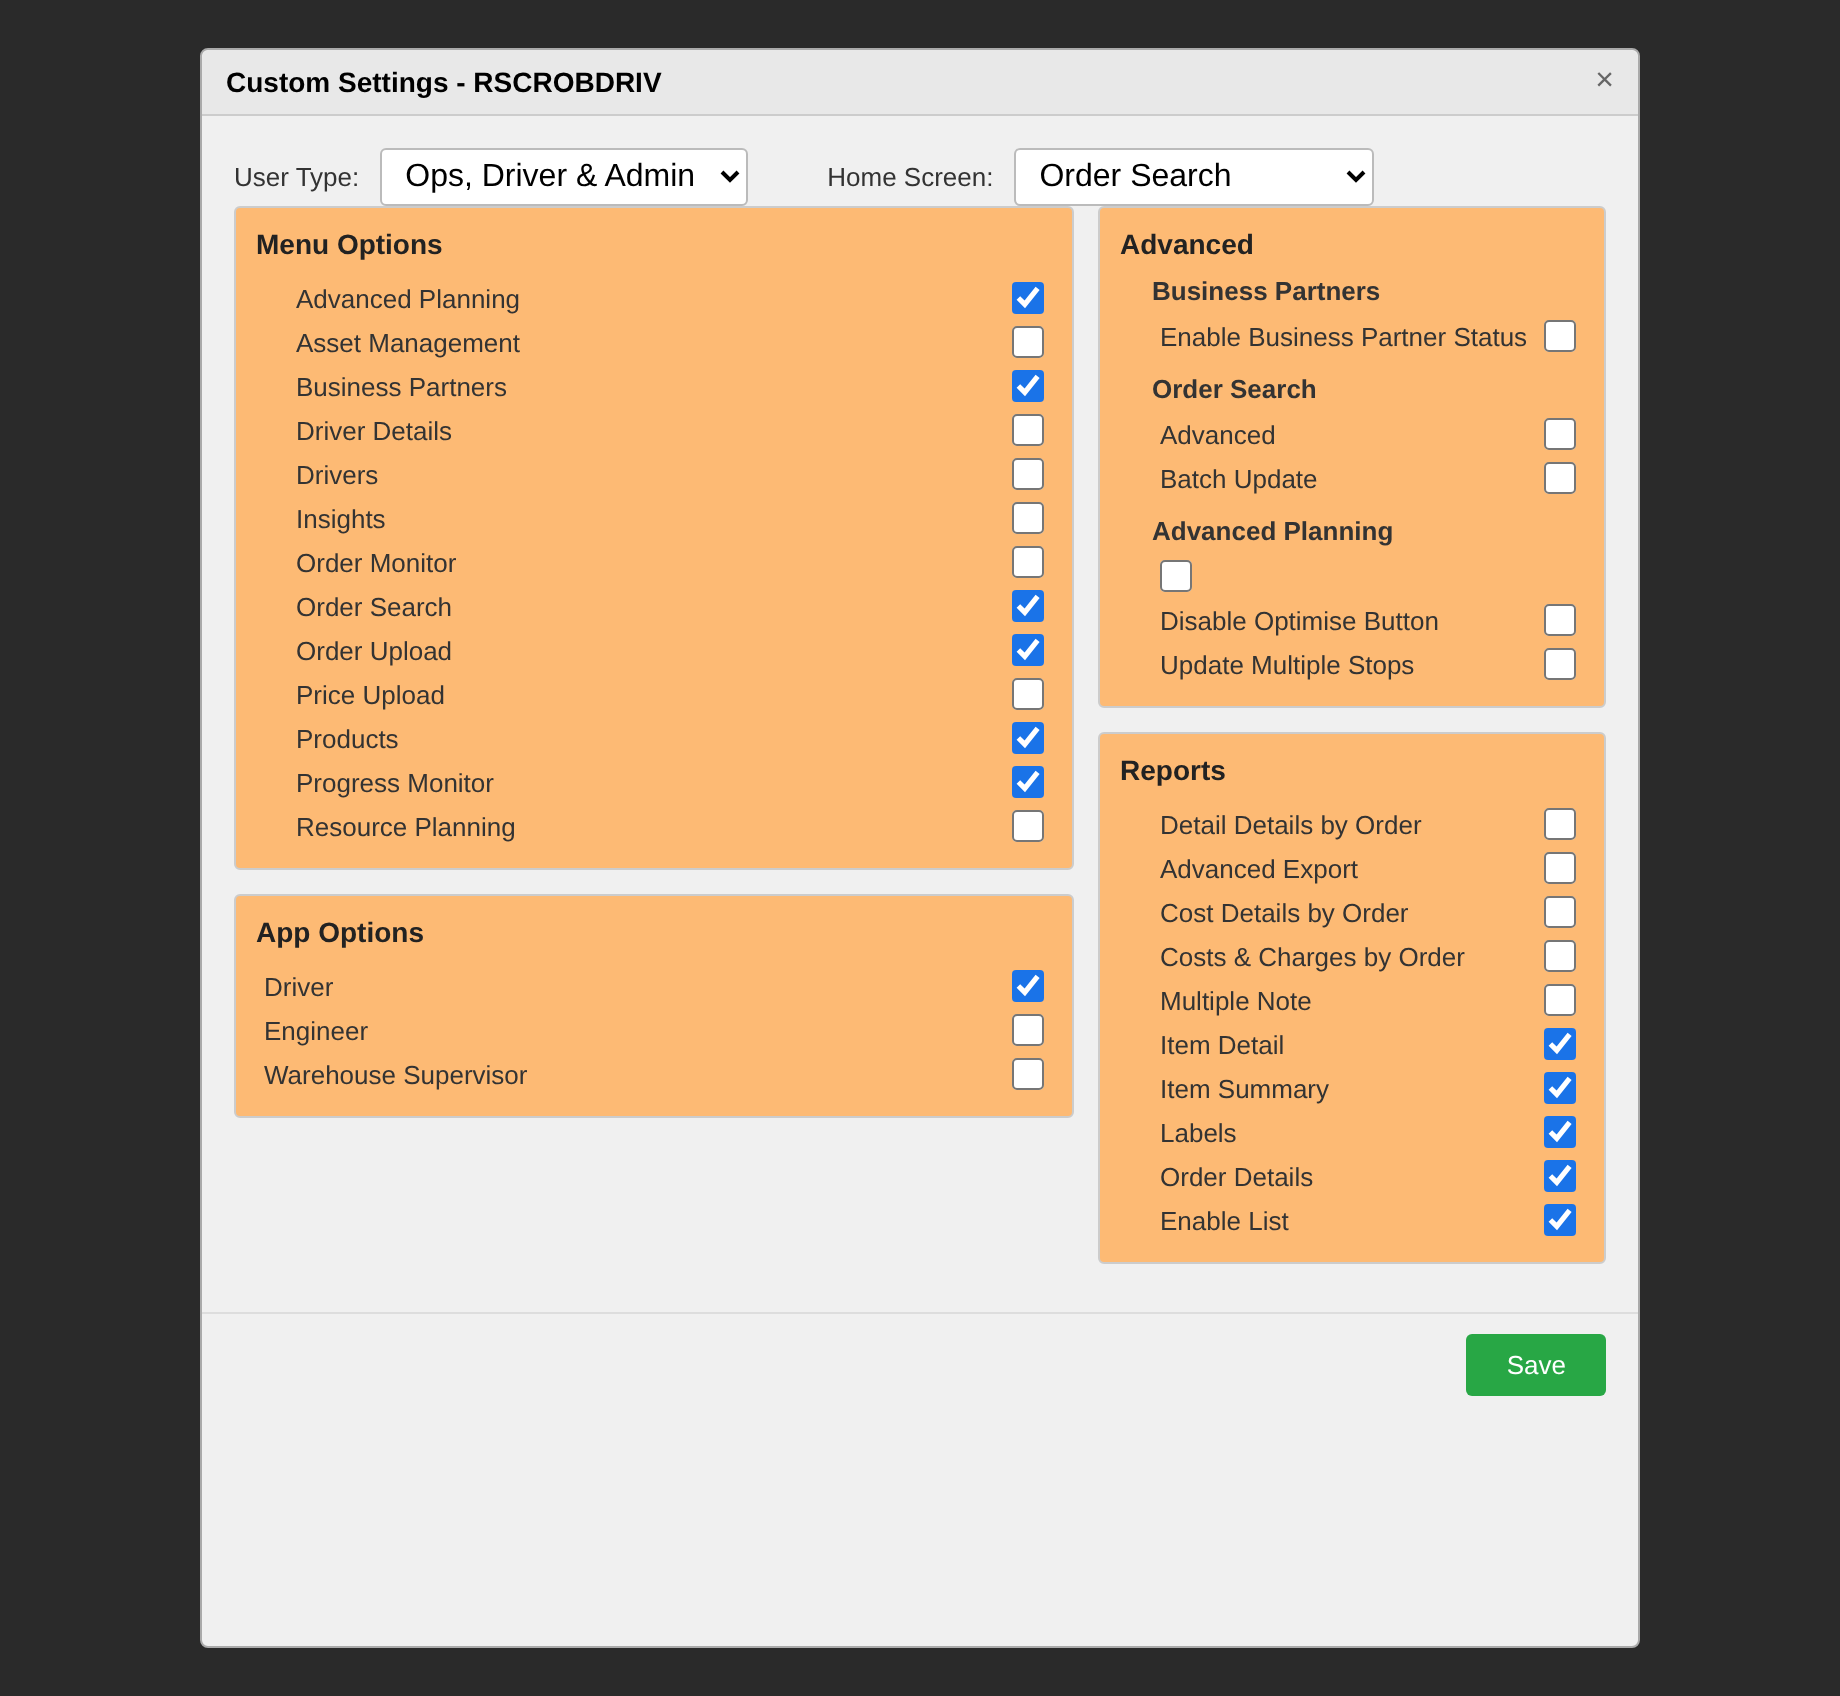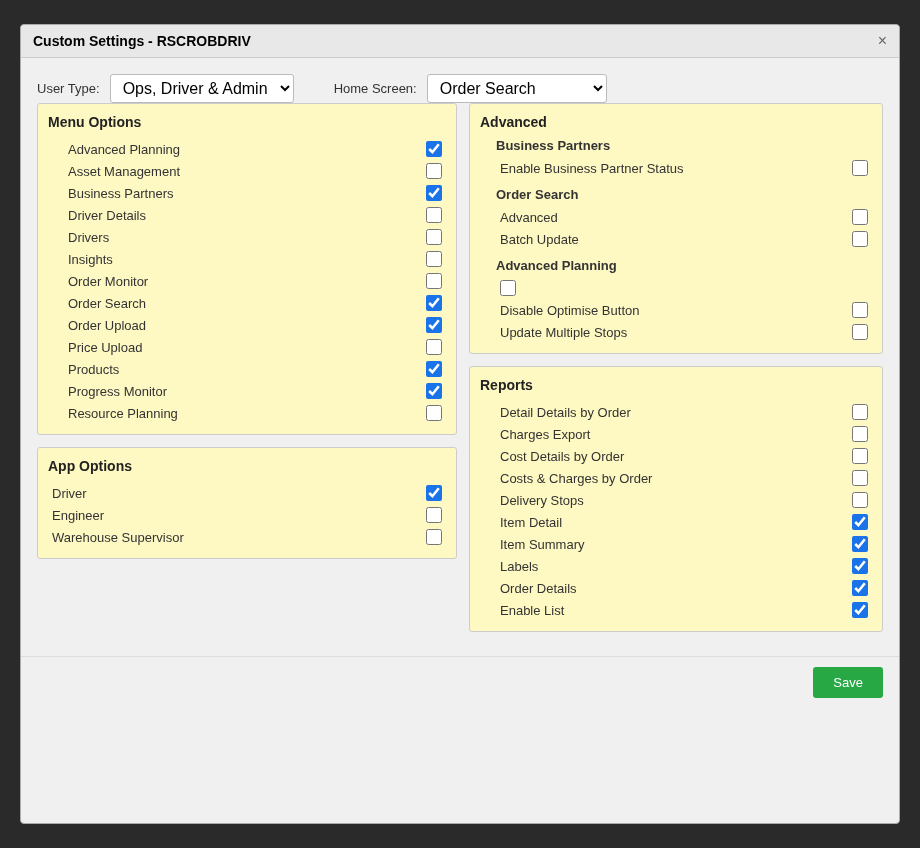--- a/index.html
+++ b/index.html
@@ -17,21 +17,21 @@
       inset: 0;
       background: rgba(0,0,0,0.5);
       display: flex;
       align-items: center;
       justify-content: center;
     }
     .modal {
       background: #f0f0f0;
       border: 1px solid #aaa;
       border-radius: 4px;
-      width: 880px;
+      width: 720px;
       min-height: 800px;
       position: relative;
       padding: 0;
     }
     .modal-title-bar {
       background: #e8e8e8;
       border-bottom: 1px solid #ccc;
       padding: 8px 12px;
       font-size: 14px;
       font-weight: bold;
@@ -85,21 +85,21 @@
       flex-direction: column;
       gap: 12px;
     }
     .right-panel {
       flex: 1;
       display: flex;
       flex-direction: column;
       gap: 12px;
     }
     .section-box {
-      background: #fef9c3;
+      background: #fdba74;
       border: 1px solid #ccc;
       border-radius: 3px;
       padding: 10px;
     }
     .section-title {
       font-size: 14px;
       font-weight: bold;
       color: #222;
       margin-bottom: 8px;
     }
@@ -318,33 +318,33 @@
 
           <div class="section-box">
             <div class="section-title">Reports</div>
             <div class="scroll-area">
 
             <div class="checkbox-row">
                   <label>Detail Details by Order</label>
                   <input type="checkbox" style="">
                 </div>
                 <div class="checkbox-row">
-                  <label>Charges Export</label>
+                  <label>Advanced Export</label>
                   <input type="checkbox" style="">
                 </div>
                 <div class="checkbox-row">
                   <label>Cost Details by Order</label>
                   <input type="checkbox" style="">
                 </div>
                 <div class="checkbox-row">
                   <label>Costs &amp; Charges by Order</label>
                   <input type="checkbox" style="">
                 </div>
                 <div class="checkbox-row">
-                  <label>Delivery Stops</label>
+                  <label>Multiple Note</label>
                   <input type="checkbox" style="">
                 </div>
                 <div class="checkbox-row">
                   <label>Item Detail</label>
                   <input type="checkbox" checked="" style="">
                 </div>
                 <div class="checkbox-row">
                   <label>Item Summary</label>
                   <input type="checkbox" checked="" style="">
                 </div>

